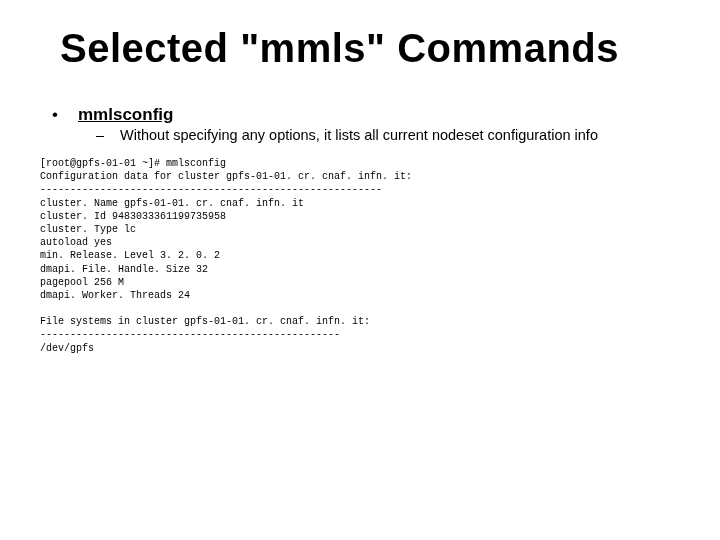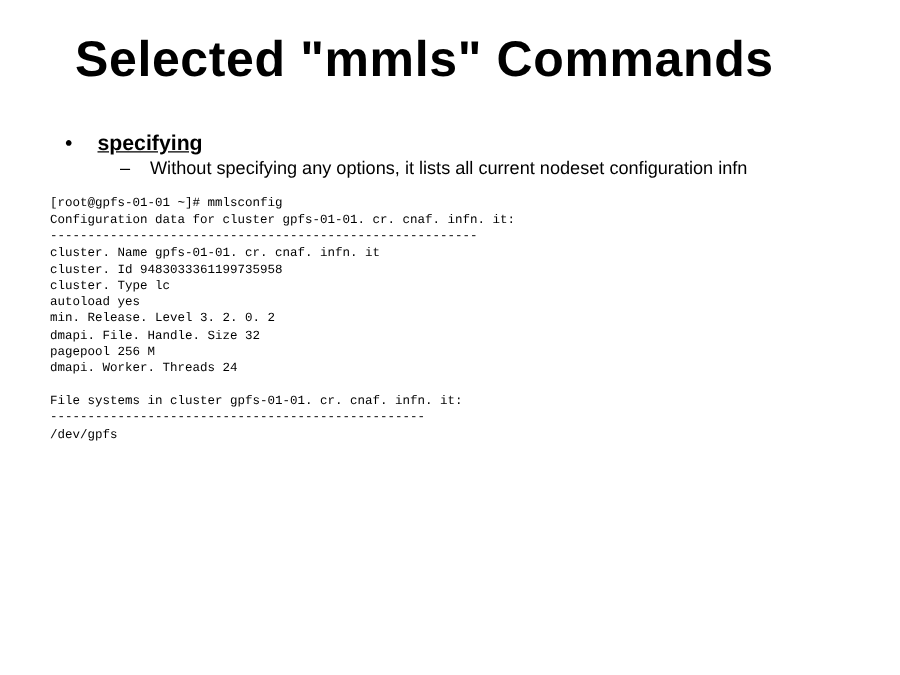--- a/index.html
+++ b/index.html
@@ -59,26 +59,26 @@
 </style>
 </head>
 <body>
 
 <div class="slide">
 
   <div class="title">Selected "mmls" Commands</div>
 
   <div class="bullet-row">
     <span class="bullet-dot">•</span>
-    <span class="cmd-name">specifying</span>
+    <span class="cmd-name">mmlsconfig</span>
   </div>
 
   <div class="sub-row">
     <span class="sub-dash">–</span>
-    <span>Without specifying any options, it lists all current nodeset configuration infn</span>
+    <span>Without specifying any options, it lists all current nodeset configuration info</span>
   </div>
 
   <div class="terminal" id="terminal-block">[root@gpfs-01-01 ~]# mmlsconfig
 Configuration data for cluster gpfs-01-01. cr. cnaf. infn. it:
 ---------------------------------------------------------
 cluster. Name gpfs-01-01. cr. cnaf. infn. it
 cluster. Id 9483033361199735958
 cluster. Type lc
 autoload yes
 min. Release. Level 3. 2. 0. 2

